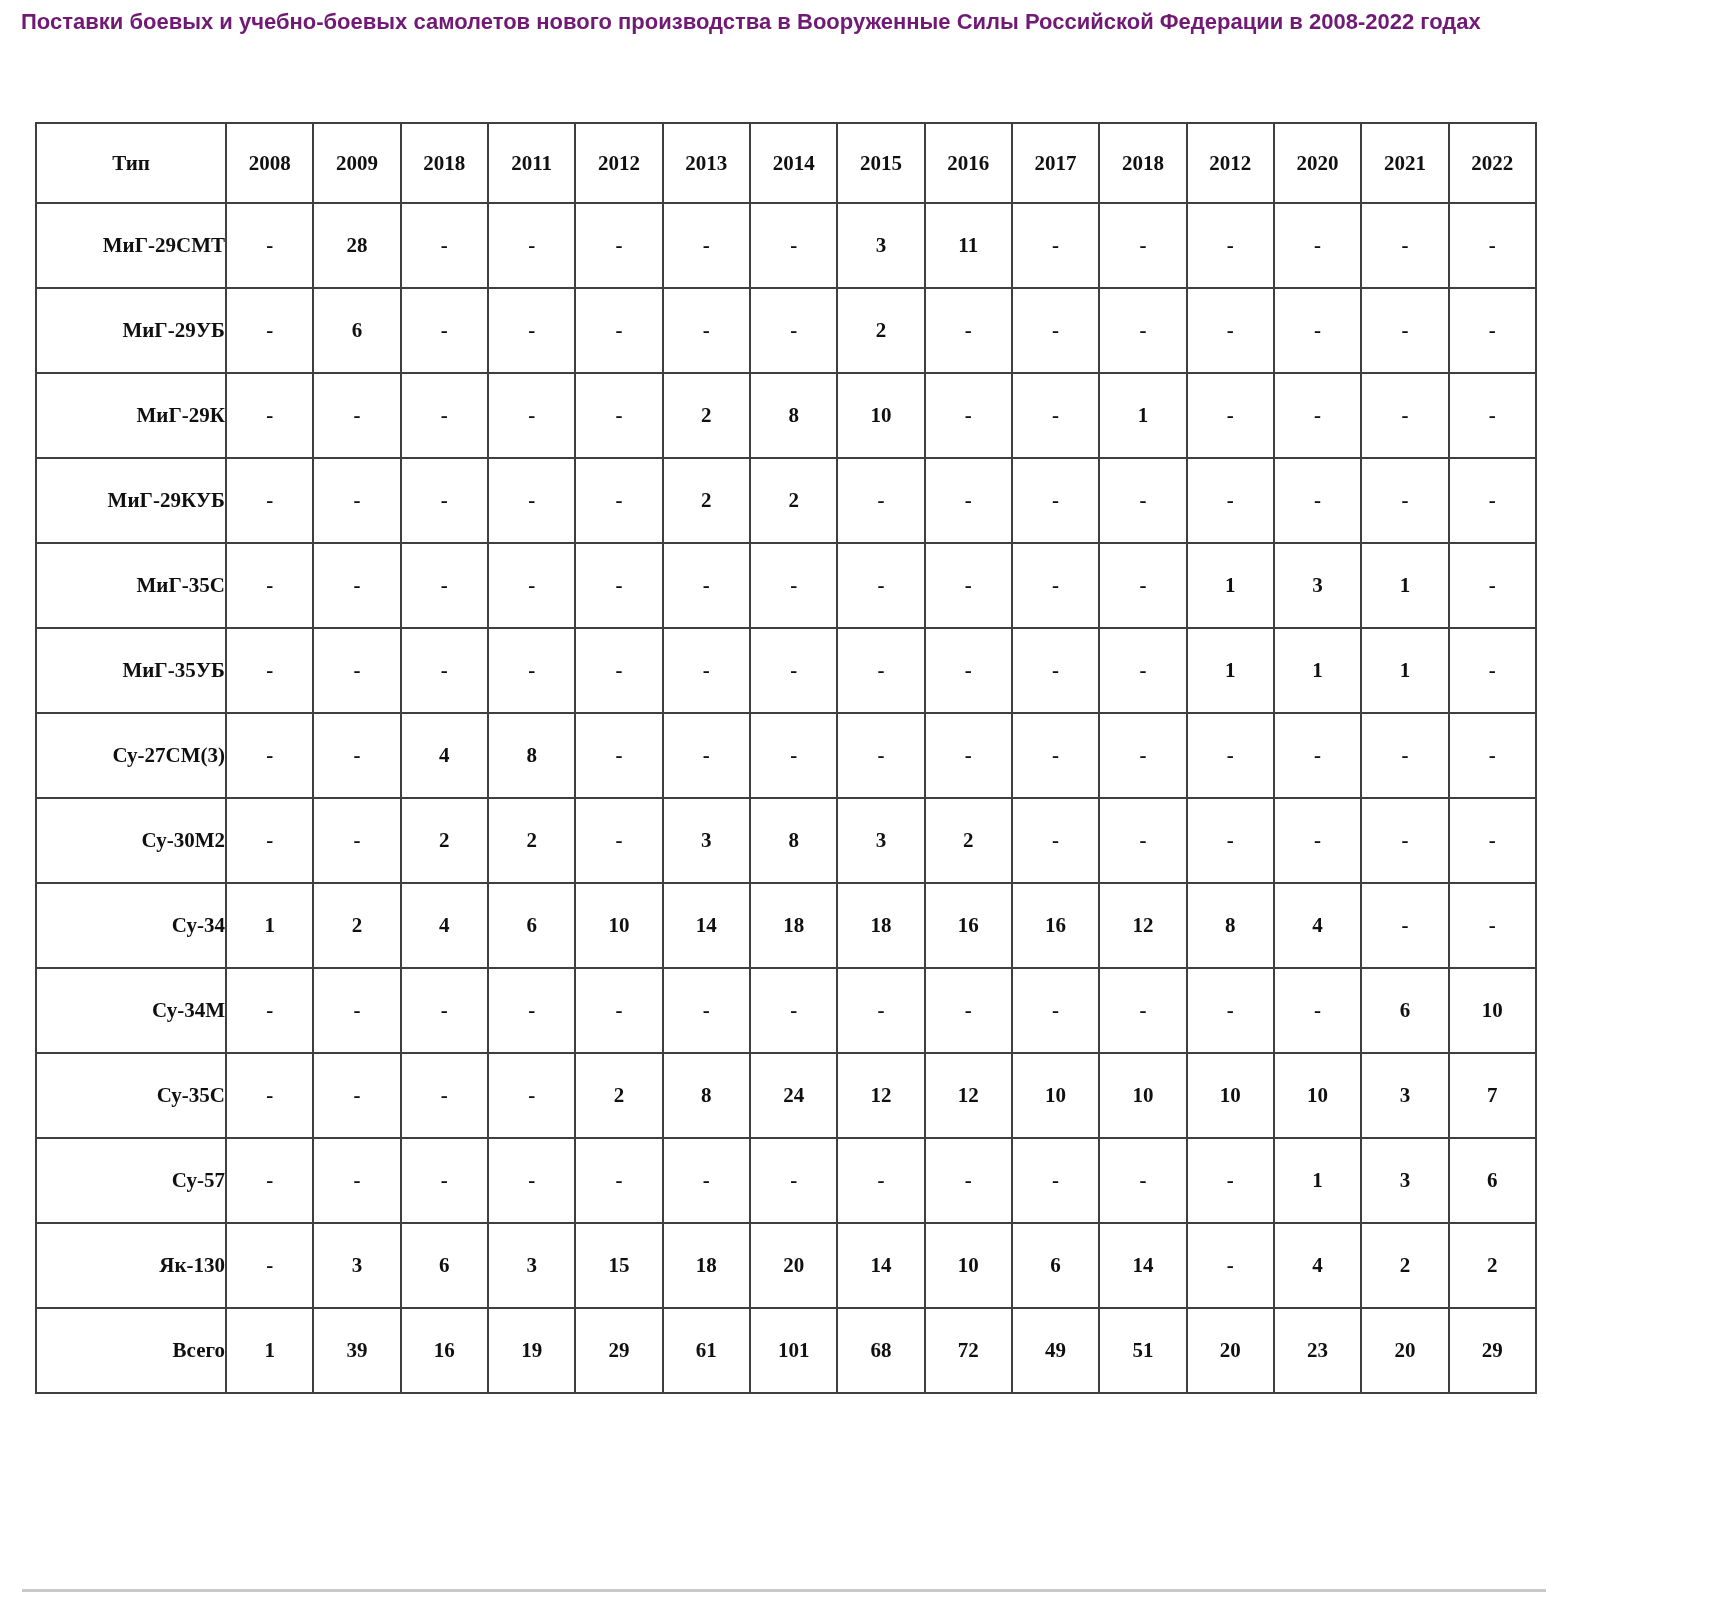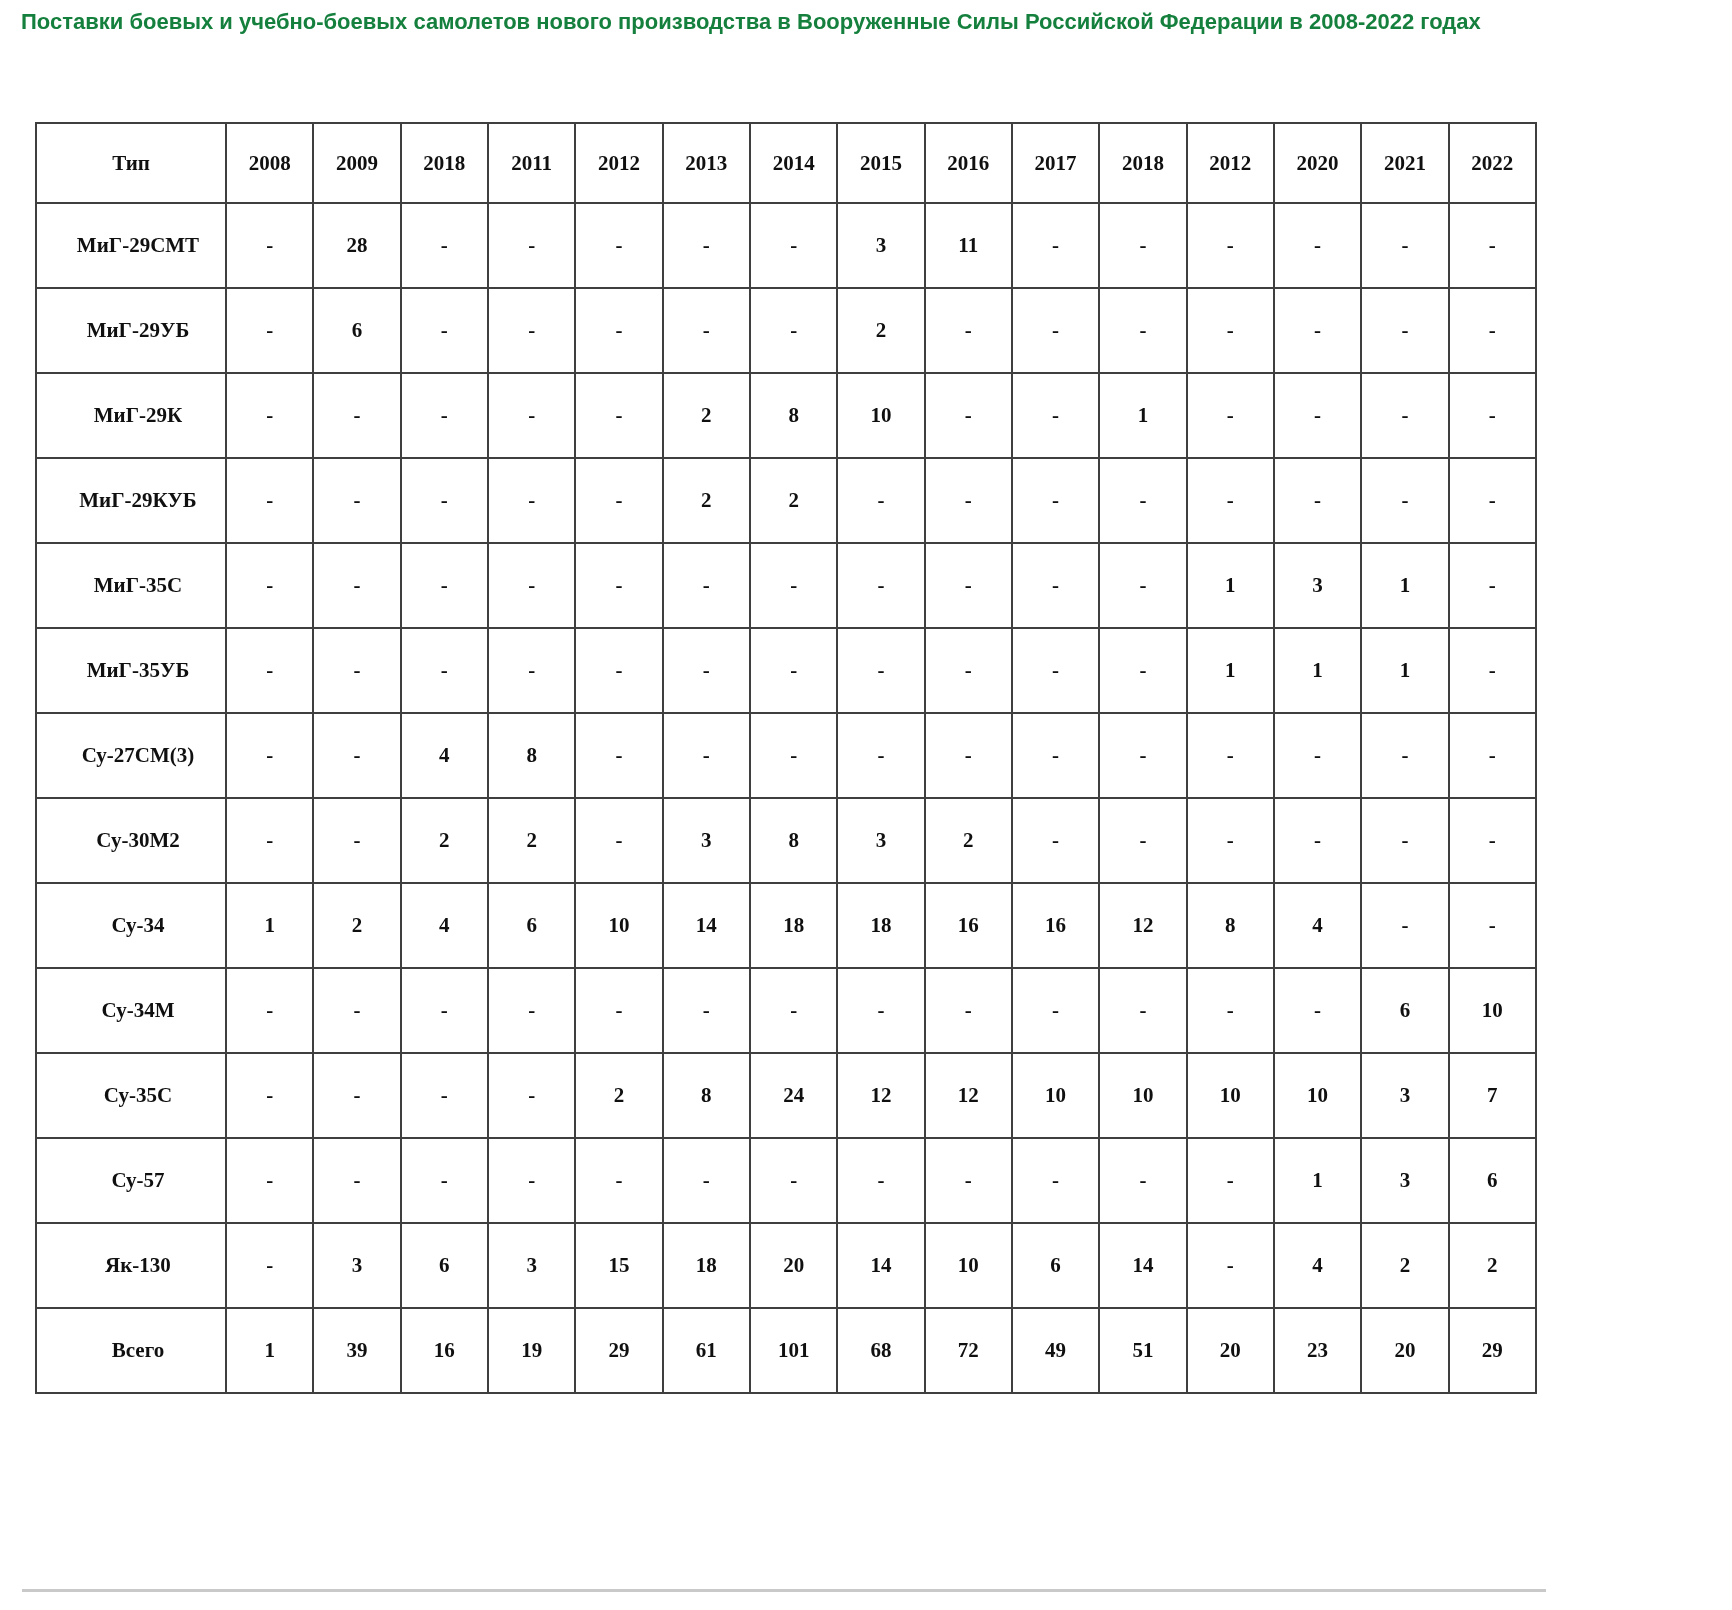--- a/index.html
+++ b/index.html
@@ -13,21 +13,21 @@
   }
   .page-title {
     position: absolute;
     left: 21px;
     top: 8px;
     width: 1680px;
     font-family: "Liberation Sans", sans-serif;
     font-weight: bold;
     font-size: 22px;
     line-height: 28px;
-    color: #15803d;
+    color: #701a75;
     white-space: nowrap;
   }
   table.delivery-table {
     position: absolute;
     left: 35px;
     top: 122px;
     width: 1502px;
     border-collapse: collapse;
     table-layout: fixed;
     background: #f9a8d4;
@@ -39,21 +39,21 @@
     font-weight: bold;
     font-size: 21px;
     color: #101010;
     text-align: center;
     vertical-align: middle;
     background: #ffffff;
   }
   table.delivery-table thead tr { height: 80px; }
   table.delivery-table tbody tr { height: 85px; }
   table.delivery-table tbody th.row-label {
-    text-align: center;
+    text-align: right;
     padding-left: 14px;
     margin-left: 41px;
   }
   .bottom-divider {
     position: absolute;
     left: 22px;
     top: 1589px;
     width: 1524px;
     height: 3px;
     background: #c9c9c9;

